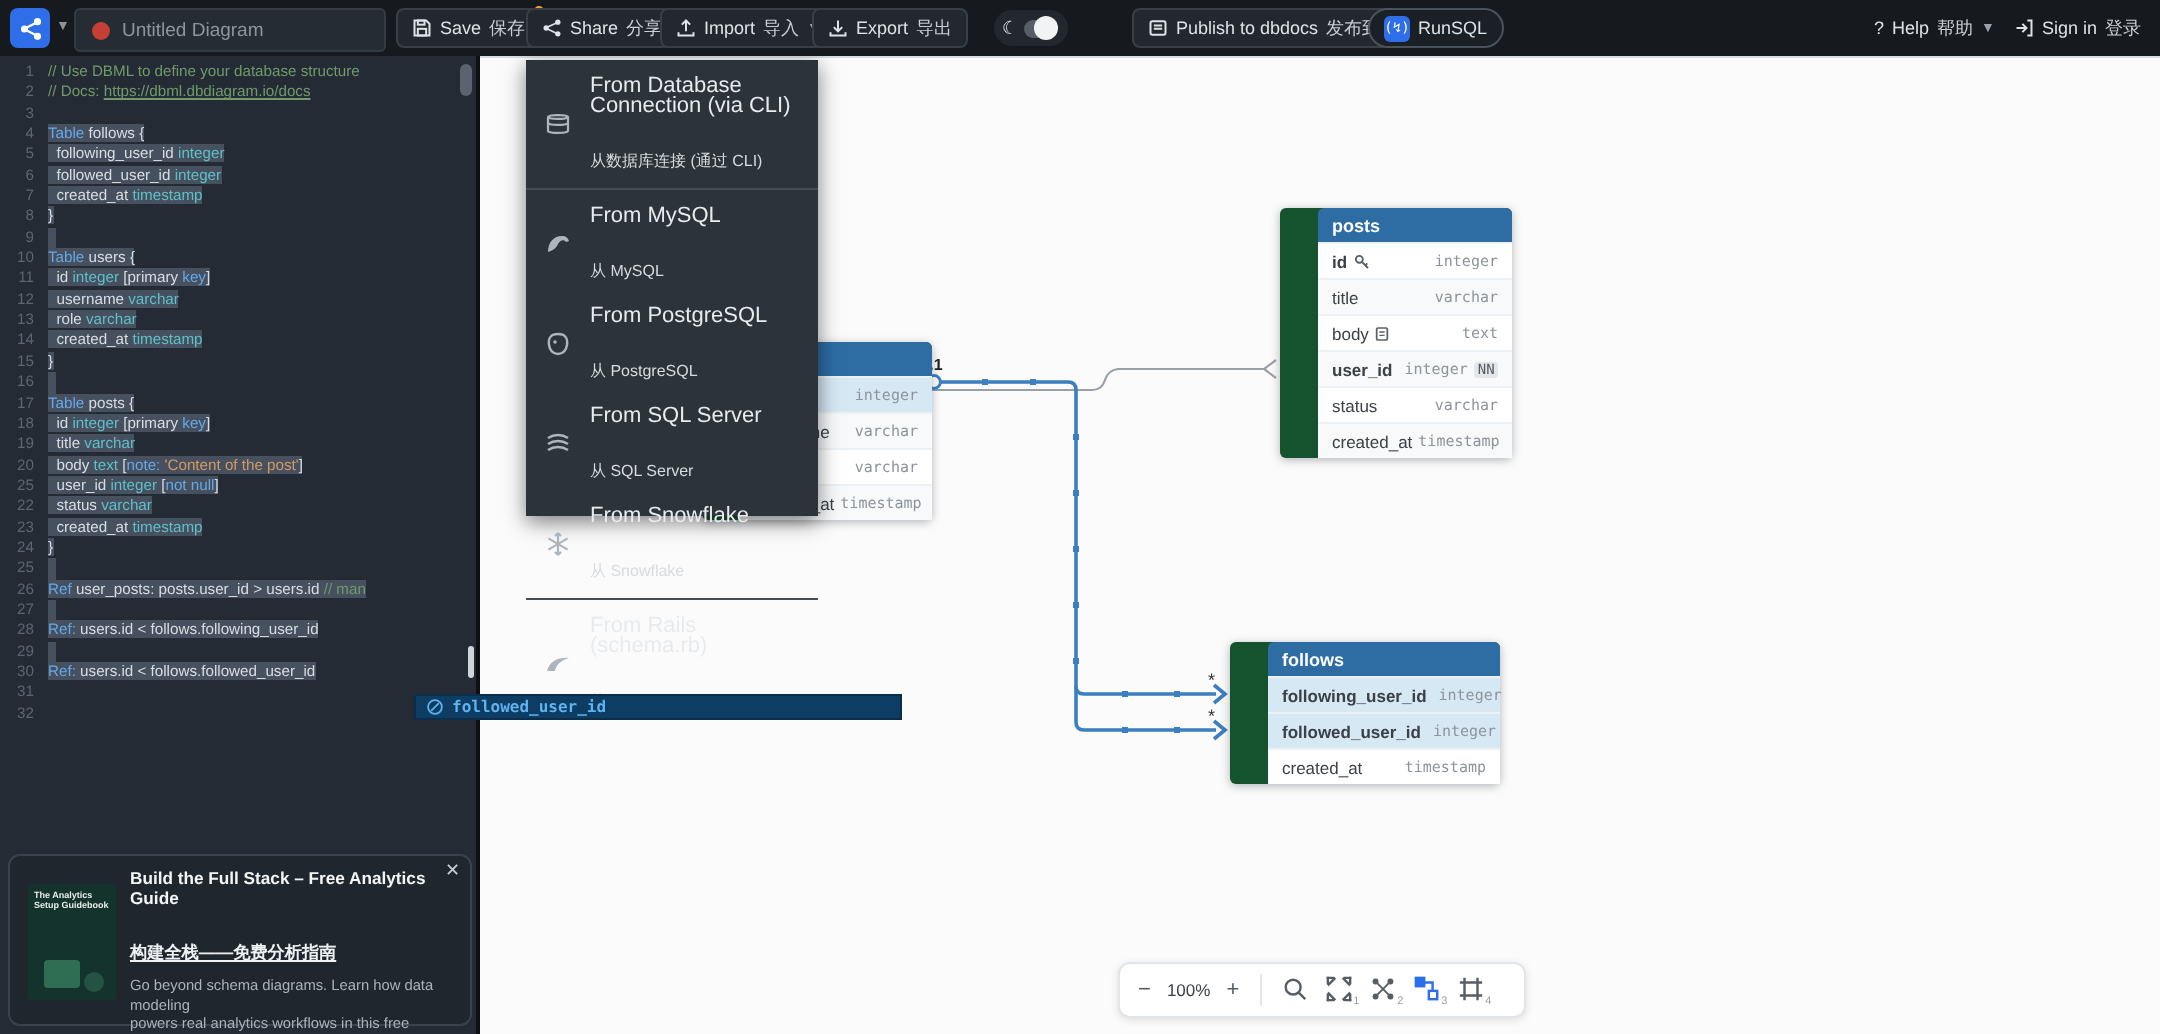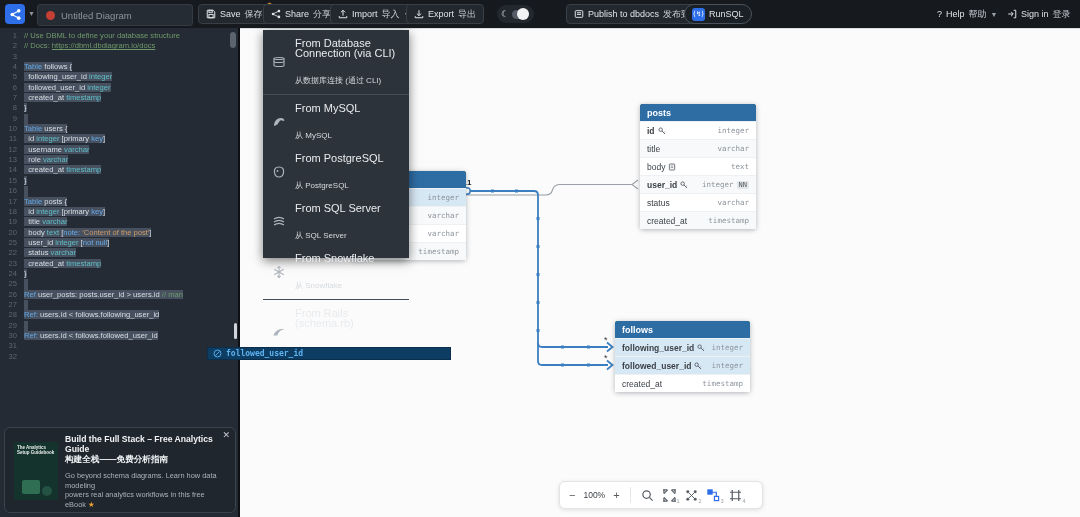--- a/index.html
+++ b/index.html
@@ -64,21 +64,21 @@
                     font-family:"DejaVu Sans Mono", monospace; }
 
   
   #canvas { position:absolute; left:240px; top:28px; width:840px; height:489px;
             background:#fbfbfb; border-top:1px solid #d8dde2; z-index:5; }
   #rels { position:absolute; left:0; top:0; width:840px; height:489px; z-index:6; }
   .card-lbl { font-size:8px; font-weight:bold; fill:#1c1e21; font-family:"Liberation Sans",sans-serif; }
   .many-lbl { font-size:9px; fill:#33373b; font-family:"Liberation Sans",sans-serif; }
 
   .dtable { position:absolute; border-radius:3px; box-shadow:0 1px 5px rgba(40,50,60,.35);
-            background:#14532d; z-index:8; font-size:8.5px; }
+            background:#14532d; z-index:8; font-size:8.5px;padding-left:19px; }
   .dtable .hd { height:17px; background:#2e6da4; color:#fff; font-weight:bold;
                 display:flex; align-items:center; padding:0 7px; border-radius:3px 3px 0 0;
                 font-size:9px; cursor:move; }
   .drow { height:18px; display:flex; align-items:center; padding:0 7px; gap:3px;
           border-top:1px solid #eef1f3; background:#fff; cursor:pointer; }
   .drow.alt { background:#f7f9fa; }
   .drow.hl { background:#d7e8f5; }
   .drow .fname { color:#3c4147; }
   .drow .ftype { margin-left:auto; color:#8d949c; font-size:7.5px;
                  font-family:"DejaVu Sans Mono", monospace; }
@@ -103,21 +103,21 @@
             padding:6px 8px 6px 60px; }
   #banner-close { position:absolute; right:5px; top:2px; color:#c6ccd2; font-size:9px; cursor:pointer; }
   #book-cover { position:absolute; left:9px; top:14px; width:44px; height:58px; border-radius:2px;
                 background:#15332d; padding:3px; overflow:hidden; }
   #book-cover .bt { color:#e8edea; font-size:4.5px; font-weight:bold; line-height:5px; }
   #book-cover .bg1 { position:absolute; left:8px; bottom:6px; width:18px; height:14px;
                      background:#2f6e52; border-radius:2px; }
   #book-cover .bg2 { position:absolute; right:6px; bottom:4px; width:10px; height:10px;
                      background:#245343; border-radius:50%; }
   #banner .ti { color:#f2f4f6; font-size:8.6px; font-weight:bold; }
-  #banner .tiz { color:#eef1f3; font-size:8.6px; font-weight:bold; margin-top:0; }
+  #banner .tiz { color:#eef1f3; font-size:8.6px; font-weight:bold; margin-top:17px;text-decoration:underline; }
   #banner .bo { color:#aab2ba; font-size:7.4px; line-height:9.5px; margin-top:5px; }
   .star { color:#f0a32e; }
 
   
   #zoombar { position:absolute; left:559px; top:481px; width:204px; height:28px;
              background:#fff; border:1px solid #e2e5e8; border-radius:6px;
              box-shadow:0 1px 4px rgba(0,0,0,.12); z-index:70;
              display:flex; align-items:center; padding:0 9px; gap:8px; }
   #zoombar .zbtn { color:#555b61; font-size:11px; cursor:pointer; line-height:1; }
   #zoombar .zlvl { color:#3c4147; font-size:8.5px; }

